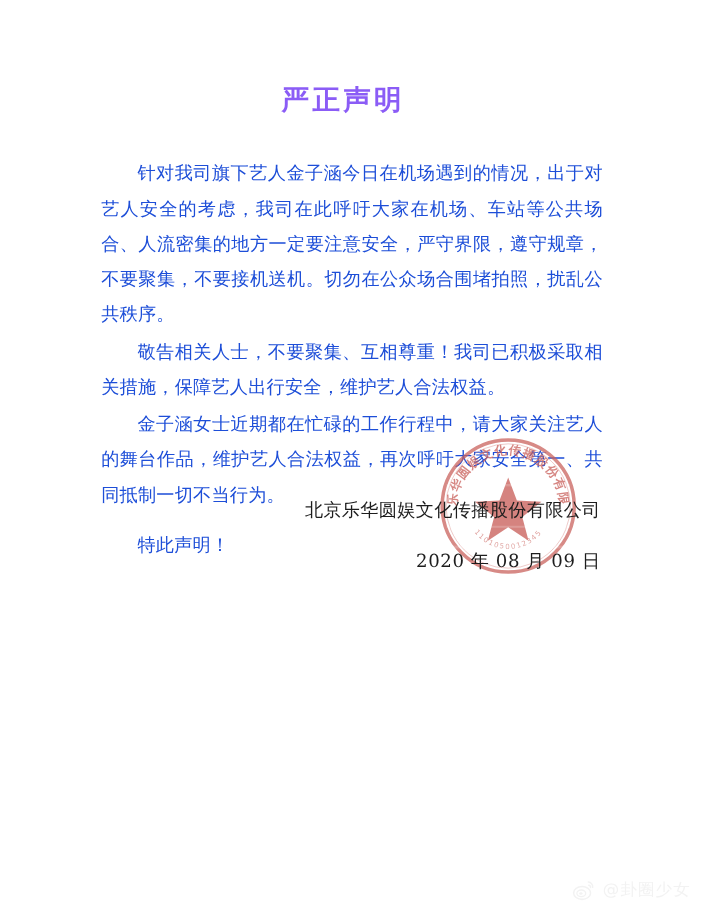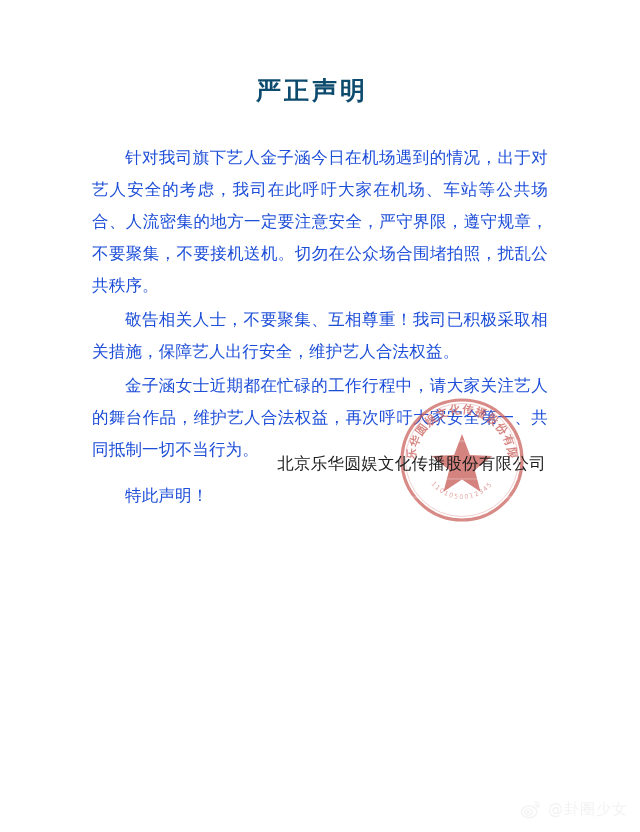--- a/index.html
+++ b/index.html
@@ -26,21 +26,21 @@
   
   .doc-title {
     position: absolute;
     top: 74px;
     left: 0;
     width: 624px;
     text-align: center;
     font-size: 25px;
     font-weight: bold;
     letter-spacing: 3px;
-    color: #0c4a6e;
+    color: #8b5cf6;
     font-family: "DejaVu Serif", "Liberation Serif", serif;
   }
 
   
   .body-block {
     position: absolute;
     top: 142px;
     left: 92px;
     width: 456px;
   }
@@ -155,20 +155,21 @@
       <g opacity="0.18" fill="#ffffff">
         <rect x="8" y="44" width="112" height="2.2"></rect>
         <rect x="8" y="82" width="112" height="1.8"></rect>
         <rect x="8" y="100" width="112" height="2.6"></rect>
       </g>
     </svg>
   </div>
 
   <div class="sign-block">
     <div class="sign-company">北京乐华圆娱文化传播股份有限公司</div>
+    <div class="sign-date">2020 年 08 月 09 日</div>
   </div>
 
   <div class="watermark">
     <svg class="wm-logo" viewBox="0 0 24 24">
       <ellipse cx="10" cy="15" rx="8.4" ry="6.4" fill="none" stroke="#e8e8e8" stroke-width="1.5"></ellipse>
       <ellipse cx="9.2" cy="15.4" rx="4.4" ry="3.3" fill="none" stroke="#e8e8e8" stroke-width="1.3"></ellipse>
       <ellipse cx="8.8" cy="15.6" rx="1.7" ry="1.3" fill="#e8e8e8"></ellipse>
       <path d="M16.2 4.2 a4.6 4.6 0 0 1 4.3 5.2" fill="none" stroke="#e8e8e8" stroke-width="1.5" stroke-linecap="round"></path>
       <path d="M16.6 7.4 a2 2 0 0 1 1.8 2.3" fill="none" stroke="#e8e8e8" stroke-width="1.4" stroke-linecap="round"></path>
     </svg>

